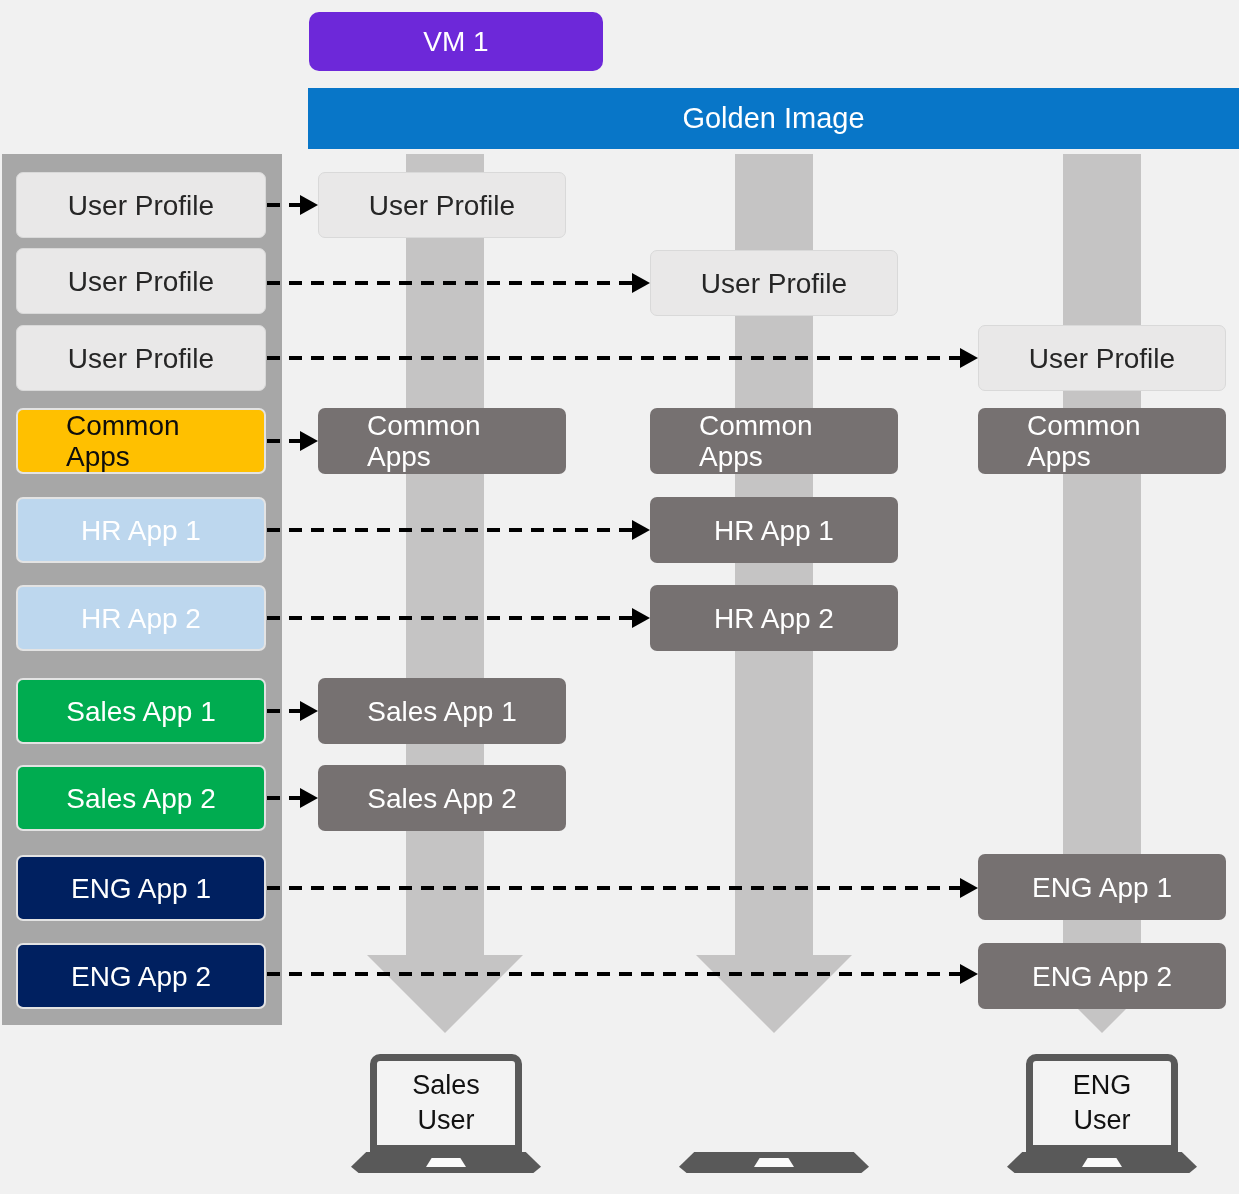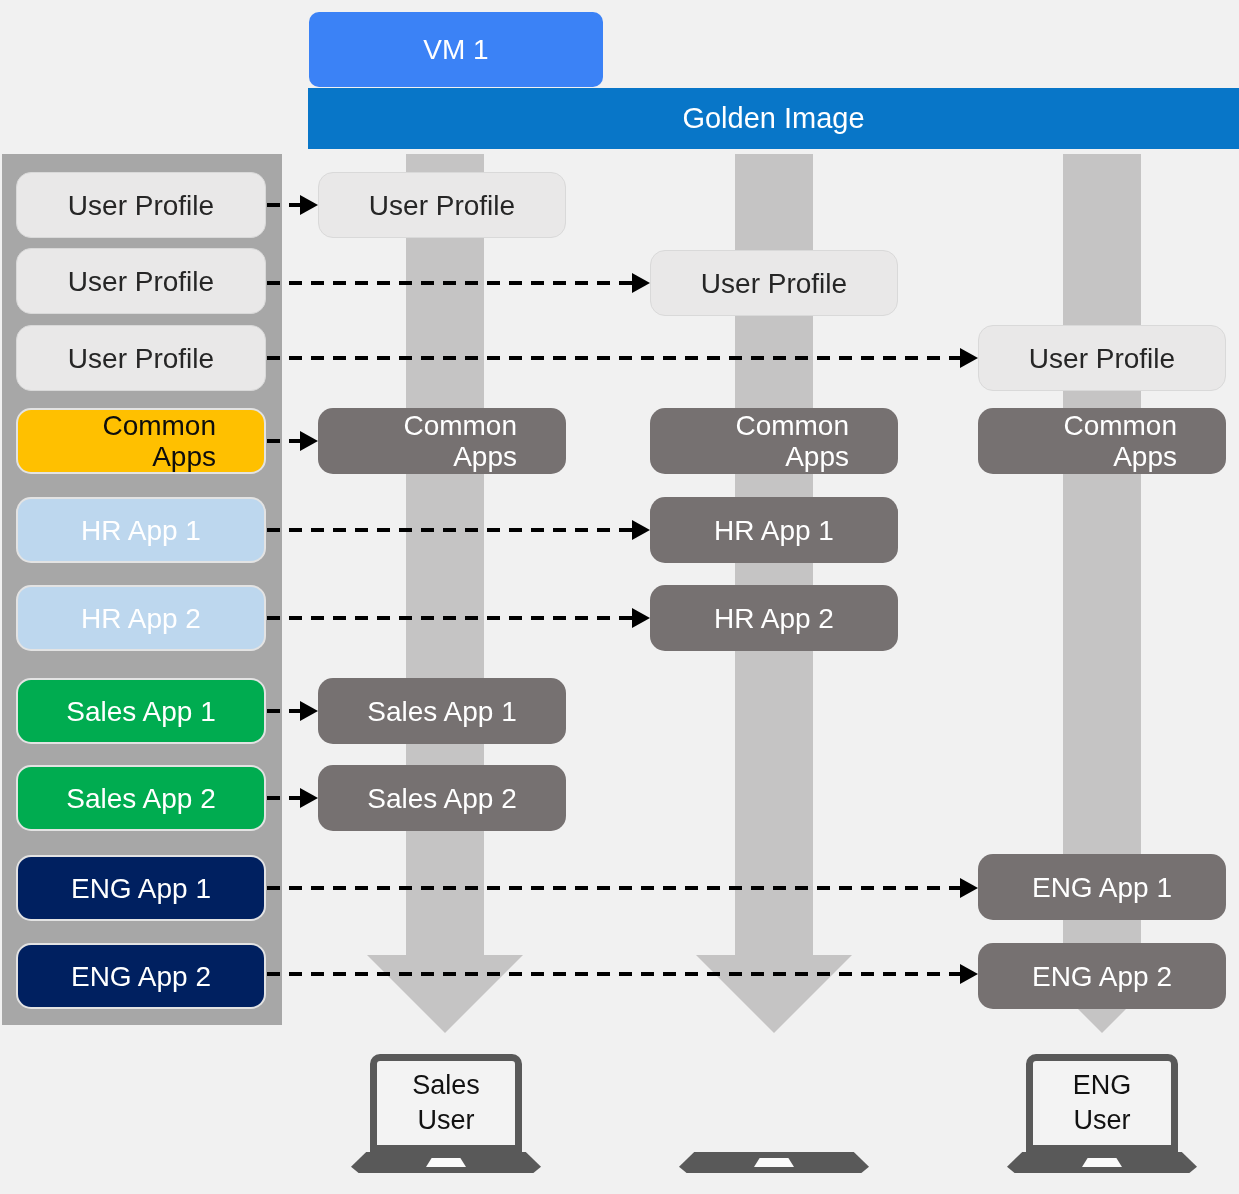--- a/index.html
+++ b/index.html
@@ -2,39 +2,39 @@
 <html><head>
 <meta charset="utf-8">
 <style>
   html,body{margin:0;padding:0;background:#f1f1f1;}
   #canvas{
     position:relative;width:1239px;height:1194px;background:#f1f1f1;
     font-family:"Liberation Sans","DejaVu Sans",sans-serif;overflow:hidden;
   }
   
   .vmhead{
-    position:absolute;top:12px;height:75px;background:#3b82f6;color:#fff;
+    position:absolute;top:12px;height:59px;background:#6d28d9;color:#fff;
     border-radius:10px;display:flex;align-items:center;justify-content:center;
     font-size:28px;z-index:2;
   }
   
   .goldbar{
     position:absolute;left:308px;top:88px;width:931px;height:61px;background:#0876c8;
     color:#fff;display:flex;align-items:center;justify-content:center;font-size:29px;z-index:2;
   }
   
   .shaft{position:absolute;top:154px;width:78px;height:801px;background:#c5c4c4;z-index:1;}
   .ahead{position:absolute;top:955px;width:0;height:0;z-index:1;
     border-left:78px solid transparent;border-right:78px solid transparent;border-top:78px solid #c5c4c4;}
   
   .panel{position:absolute;left:2px;top:154px;width:280px;height:871px;background:#a7a7a7;z-index:2;}
   
   .box{
     position:absolute;box-sizing:border-box;display:flex;align-items:center;justify-content:center;
-    text-align:right;font-size:28px;line-height:31px;border-radius:15px;z-index:3;
+    text-align:left;font-size:28px;line-height:31px;border-radius:7px;z-index:3;
   }
   .sbox{left:16px;width:250px;height:66px;}
   .cbox{width:248px;height:66px;background:#767171;color:#fff;}
   .profile{background:#e9e8e8;border:1px solid #d9d9d9;color:#262626;}
   .yellow{background:#ffc000;color:#0d0d0d;border:2px solid #e3e3e3;}
   .lblue{background:#bdd7ee;color:#fff;border:2px solid #e3e3e3;}
   .green{background:#00ac50;color:#fff;border:2px solid #e3e3e3;}
   .navy{background:#002060;color:#fff;border:2px solid #e3e3e3;}
   .wrap{display:block;max-width:150px;margin:0 auto;}
   

